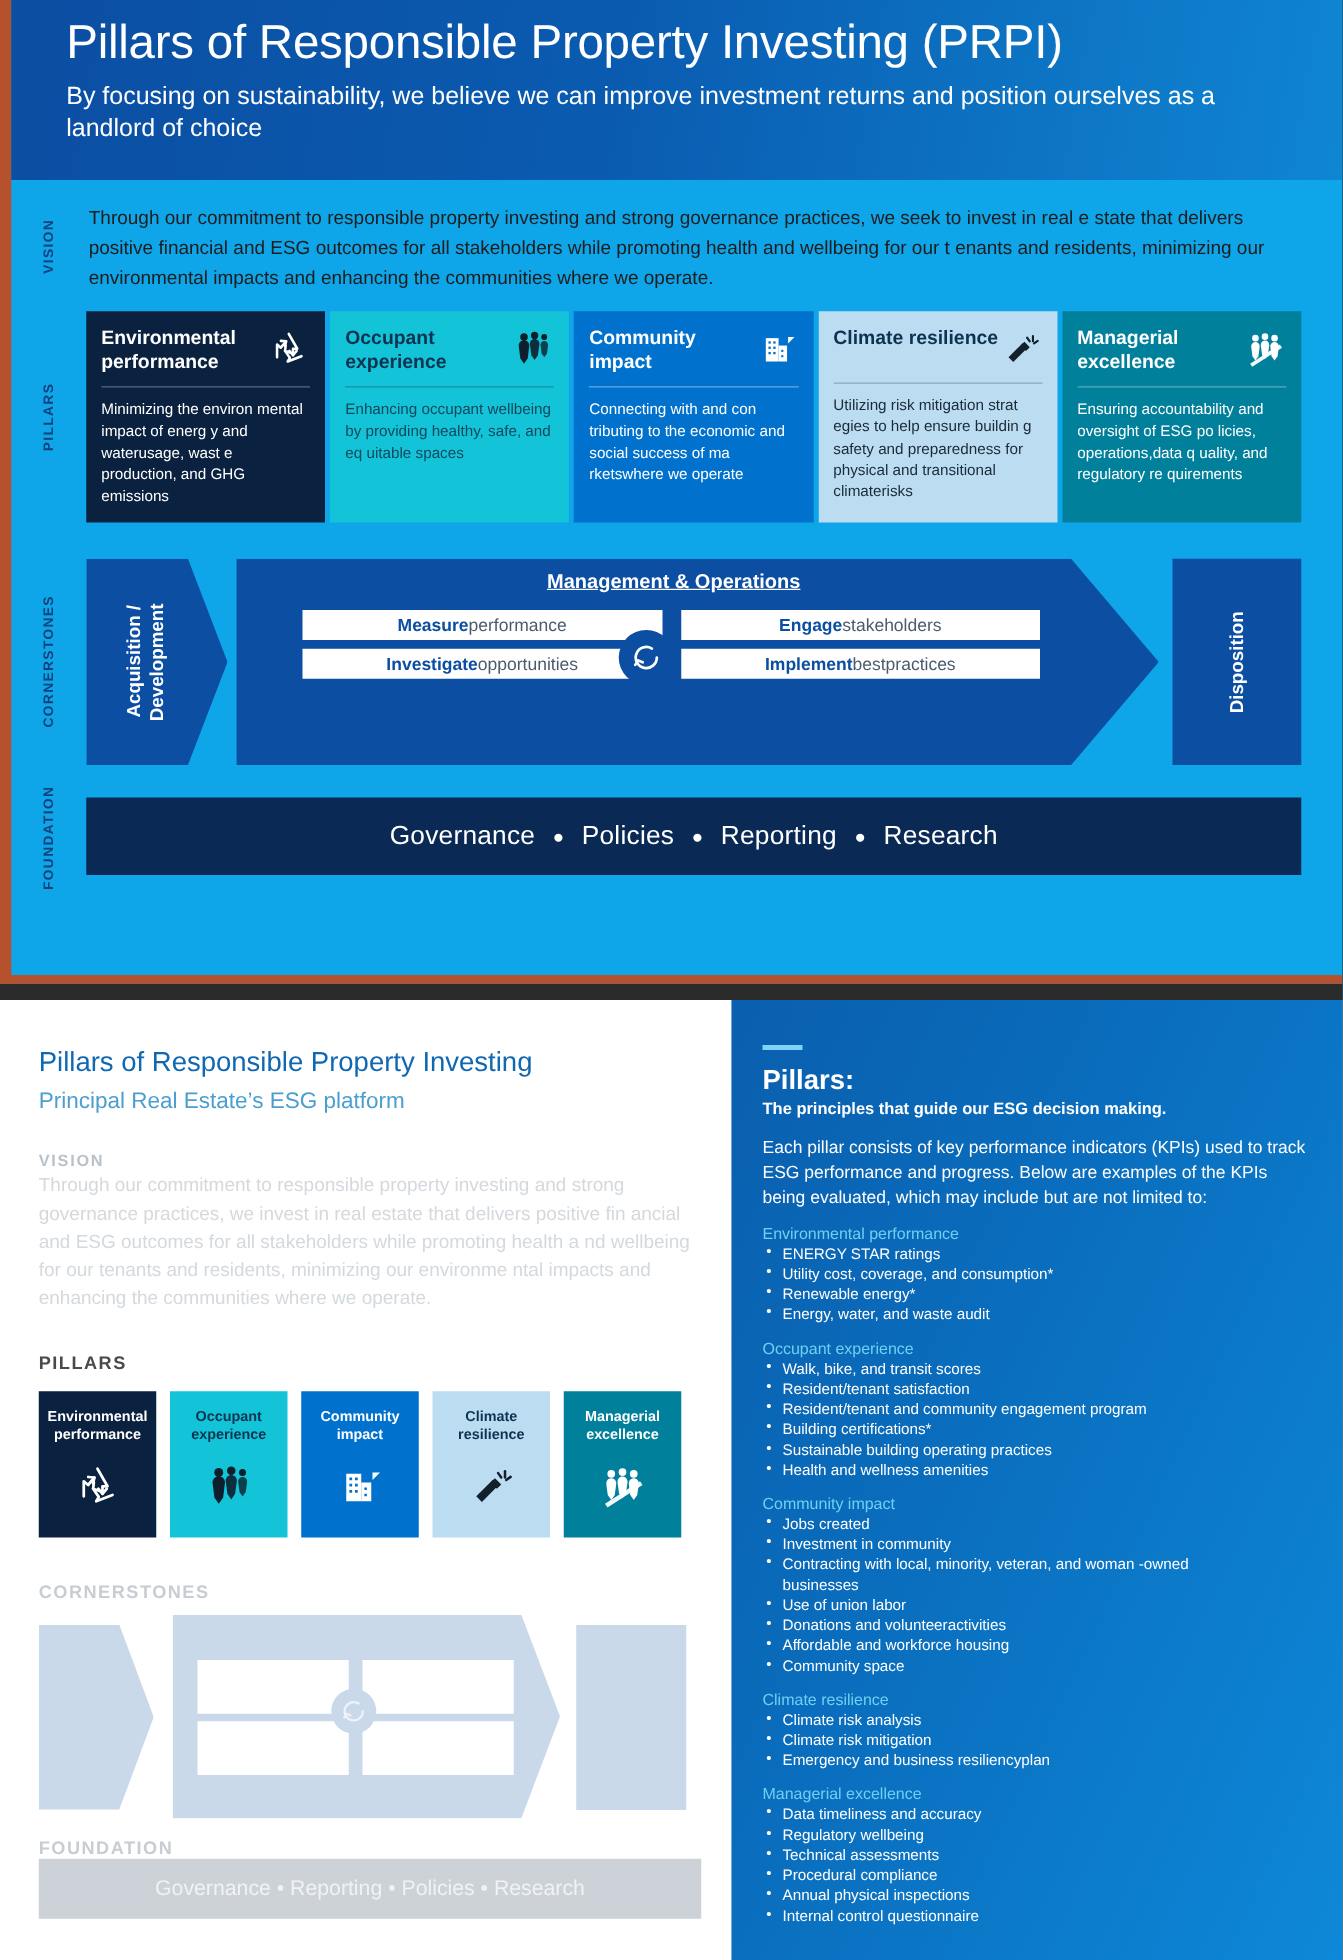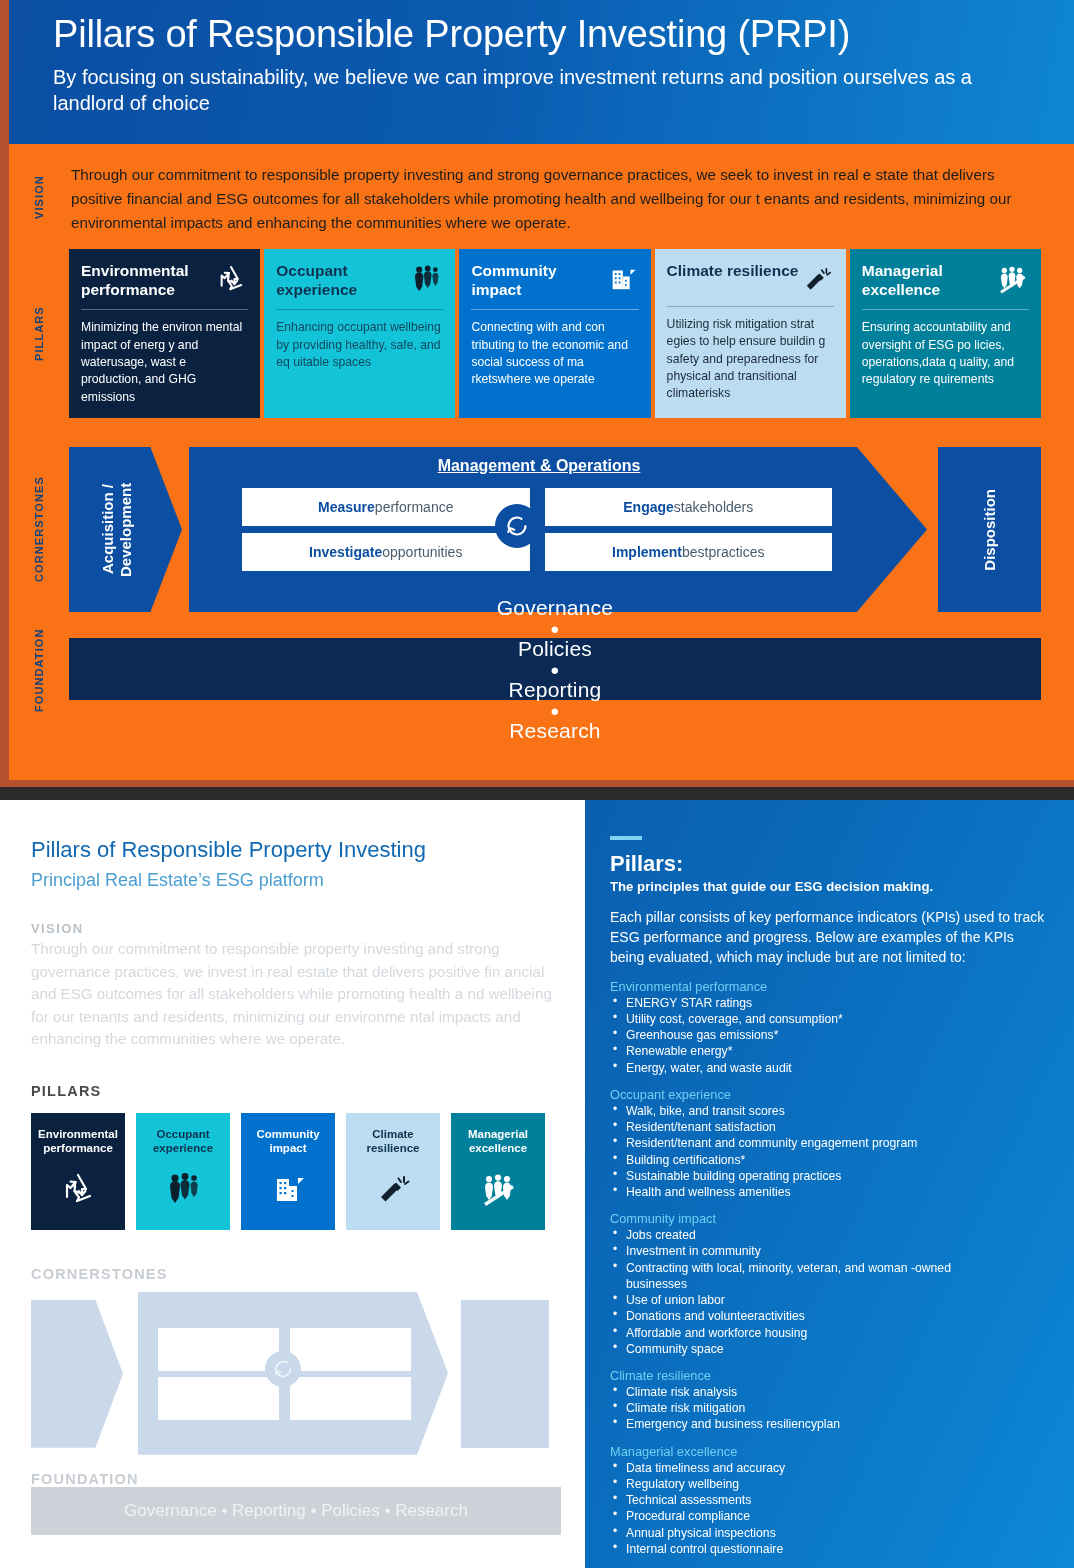--- a/index.html
+++ b/index.html
@@ -7,21 +7,21 @@
     width: 1074px; height: 1568px;
     background: #2b2b2b;
     font-family: "Liberation Sans", sans-serif;
     overflow: hidden;
   }
   .page { position: relative; width: 1074px; height: 1568px; }
 
   
   .slide1 {
     position: absolute; left: 0; top: 0; width: 1074px; height: 787px;
-    background: #f97316;
+    background: #0ea5e9;
     border-left: 9px solid #b5512c;
     border-bottom: 7px solid #b5512c;
   }
   .s1-header {
     position: absolute; left: 0; top: 0; right: 0; height: 144px;
     background: linear-gradient(100deg, #0b4ea2 0%, #0a5bb0 45%, #0f86d2 100%);
     padding: 12px 30px 0 44px;
   }
   .s1-title {
     color: #ffffff; font-size: 38px; font-weight: 400; letter-spacing: -0.2px;
@@ -86,21 +86,21 @@
     clip-path: polygon(0 0, 90.5% 0, 100% 50%, 90.5% 100%, 0 100%);
     padding: 10px 0 0 0;
   }
   .mo-title { color: #fff; font-size: 16px; font-weight: 700; text-align: center;
     width: 660px; margin-left: 20px; text-decoration: underline; }
   .mo-grid {
     position: absolute; left: 53px; top: 41px; width: 590px;
     display: grid; grid-template-columns: 1fr 1fr; gap: 7px 15px;
   }
   .mo-cell {
-    background: #ffffff; height: 38px; display: flex; align-items: center;
+    background: #ffffff; height: 24px; display: flex; align-items: center;
     justify-content: center; font-size: 14px; color: #2c3e50;
   }
   .mo-cell b { color: #0b4ea2; font-weight: 700; }
   .mo-cell .lt { font-weight: 400; color: #4a5c6b; }
   .cycle {
     position: absolute; left: 306px; top: 57px; width: 44px; height: 44px;
     border-radius: 50%; background: #0b4ea2; display: flex; align-items: center;
     justify-content: center;
   }
   .chev-right {
@@ -109,21 +109,21 @@
   }
   .chev-right span {
     writing-mode: vertical-rl; transform: rotate(180deg);
     color: #fff; font-size: 15px; font-weight: 700;
   }
 
   
   .foundation {
     position: absolute; left: 60px; top: 638px; width: 972px; height: 62px;
     background: #0a2a55; display: flex; align-items: center; justify-content: center;
-    color: #ffffff; font-size: 21px; letter-spacing: .2px; flex-direction: column;
+    color: #ffffff; font-size: 21px; letter-spacing: .2px;
   }
   .foundation .dot { margin: 0 14px; font-size: 15px; vertical-align: 3px; }
 
   
   .slide2 {
     position: absolute; left: 0; top: 800px; width: 1074px; height: 768px;
     display: flex; background: #ffffff;
   }
   .s2-left { width: 585px; height: 100%; background: #fff; padding: 38px 30px 0 31px; position: relative;}
   .s2-right {
@@ -461,21 +461,20 @@
     <div class="s2-right">
       <div class="r-dash"></div>
       <div class="r-title">Pillars:</div>
       <div class="r-subtitle">The principles that guide our ESG decision making.</div>
       <div class="r-body">Each pillar consists of key performance indicators (KPIs) used to track ESG performance and progress. Below are examples of the KPIs being evaluated, which may include but are not limited to:</div>
 
       <div class="r-group">
         <div class="r-gtitle">Environmental performance</div>
         <div class="r-li">ENERGY STAR ratings</div>
         <div class="r-li">Utility cost, coverage, and consumption*</div>
-        <div class="r-li">Greenhouse gas emissions*</div>
         <div class="r-li">Renewable energy*</div>
         <div class="r-li">Energy, water, and waste audit</div>
       </div>
 
       <div class="r-group">
         <div class="r-gtitle">Occupant experience</div>
         <div class="r-li">Walk, bike, and transit scores</div>
         <div class="r-li">Resident/tenant satisfaction</div>
         <div class="r-li">Resident/tenant and community engagement program</div>
         <div class="r-li">Building certifications*</div>

